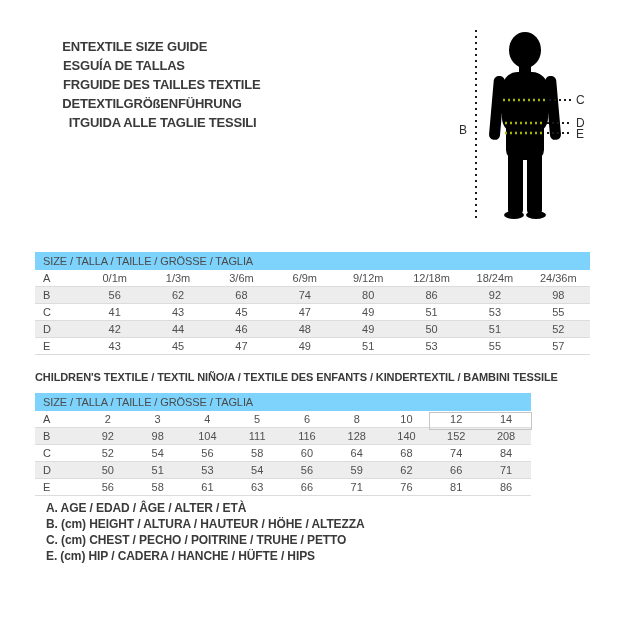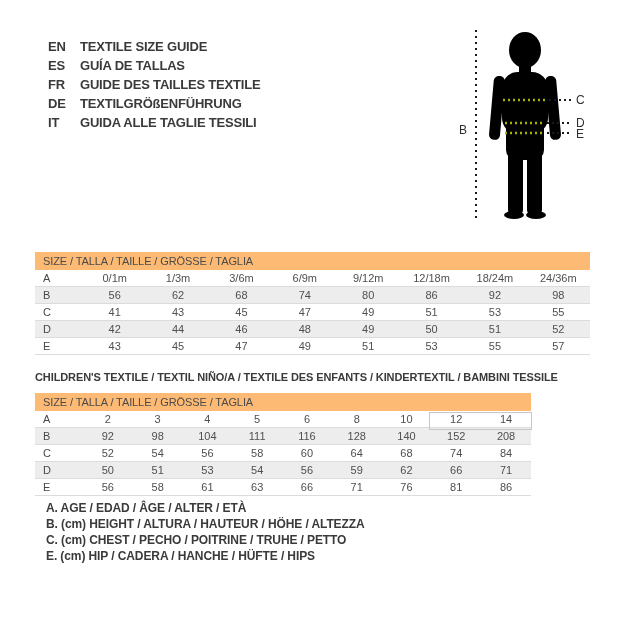--- a/index.html
+++ b/index.html
@@ -3,32 +3,32 @@
 <meta charset="utf-8">
 <style>
   html,body{margin:0;padding:0;background:#fff;}
   #canvas{
     position:relative;width:620px;height:620px;background:#ffffff;overflow:hidden;
     font-family:"Liberation Sans", sans-serif;color:#3d3d3d;
   }
   
   .lang-block{position:absolute;left:48px;top:37px;}
   .lang-row{display:flex;height:19px;line-height:19px;font-size:13px;font-weight:700;letter-spacing:-0.2px;color:#3a3a3a;}
-  .lang-code{width:32px;flex:0 0 32px;}
+  .lang-code{width:32px;flex:0 0 32px;text-align:right;}
   
   .figure{position:absolute;left:453px;top:8px;width:152px;height:226px;}
   
   .section-title{position:absolute;left:35px;font-size:11px;font-weight:700;letter-spacing:-0.1px;color:#3a3a3a;white-space:nowrap;}
   #babies-title{top:230px;}
   #children-title{top:371px;}
   
   .tbl-wrap{position:absolute;left:35px;}
   #babies-table-wrap{top:252px;width:555px;}
   #children-table-wrap{top:393px;width:496px;}
-  .size-bar{height:18px;line-height:18px;background:#fdba74;padding-left:8px;font-size:11px;color:#4a4a4a;letter-spacing:-0.1px;}
+  .size-bar{height:18px;line-height:18px;background:#7dd3fc;padding-left:8px;font-size:11px;color:#4a4a4a;letter-spacing:-0.1px;}
   table.size-table{width:100%;border-collapse:collapse;table-layout:fixed;font-size:11px;color:#4f4f4f;}
   table.size-table td{height:16px;border-bottom:1px solid #dcdcdc;text-align:center;padding:0;white-space:nowrap;}
   table.size-table td.row-label{text-align:left;padding-left:8px;width:40px;color:#474747;}
   table.size-table tr:nth-child(even){background:#ededed;}
   .hl-box{position:absolute;left:394px;top:19px;width:101px;height:16px;border:1px solid #c6c6c6;pointer-events:none;}
   
   .legend{position:absolute;left:46px;top:500px;}
   .legend-row{height:16px;line-height:16px;font-size:12px;font-weight:700;letter-spacing:-0.1px;color:#3a3a3a;white-space:nowrap;}
 </style>
 </head>

